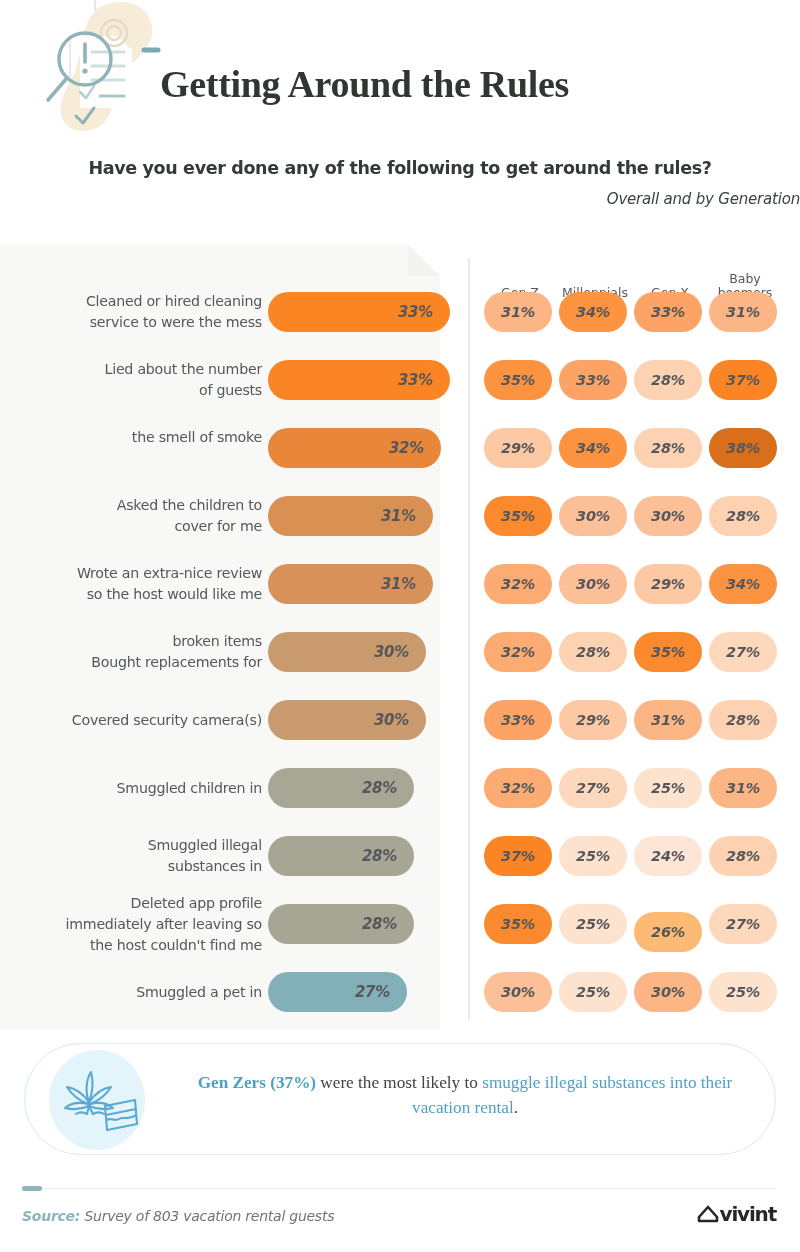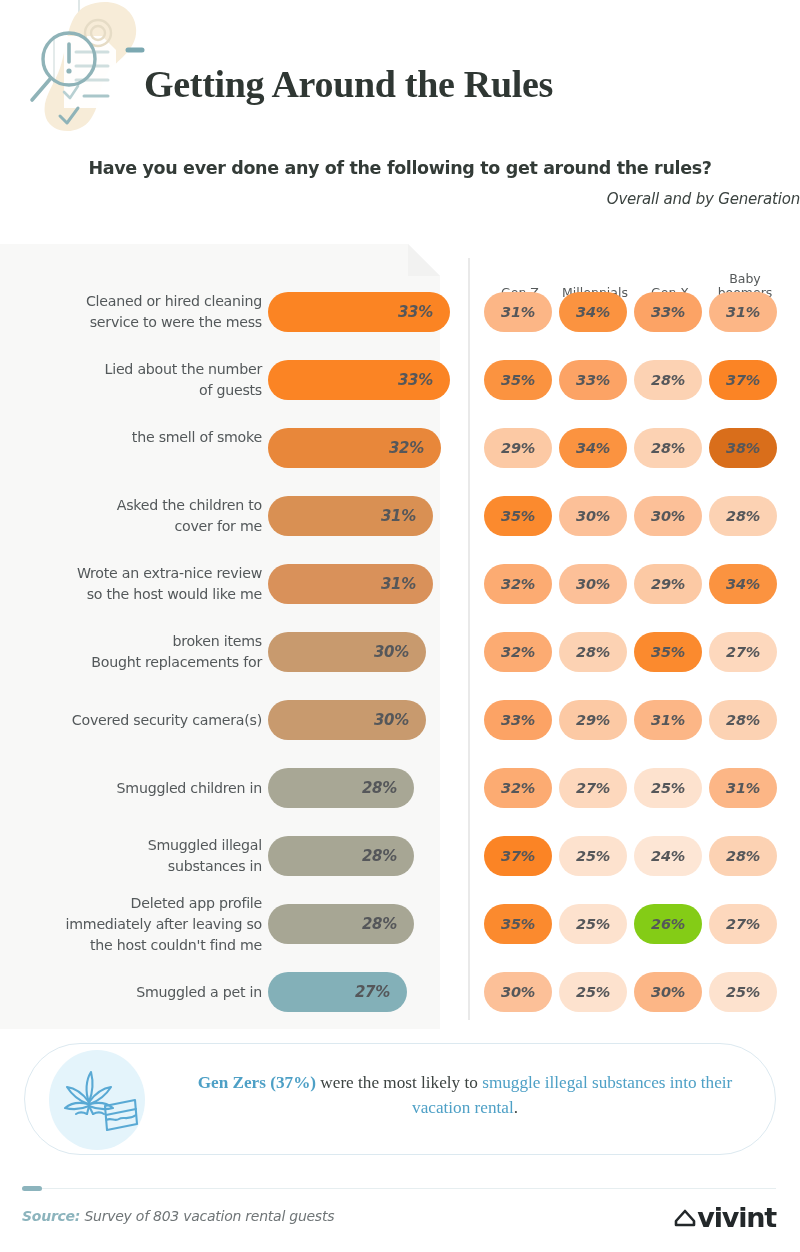--- a/index.html
+++ b/index.html
@@ -16,20 +16,21 @@
     position: relative;
     width: 800px;
     height: 1252px;
     background: #ffffff;
   }
 
   
   #header {
     position: relative;
     height: 146px;
+    margin-left: 16px;
   }
 
   #header-icon {
     position: absolute;
     left: 24px;
     top: 0px;
     width: 150px;
     height: 146px;
   }
 
@@ -262,21 +263,21 @@
     position: absolute;
     right: 24px;
     top: 1202px;
     display: flex;
     align-items: center;
     gap: 1px;
   }
   #logo-word {
     font-family: "DejaVu Sans", sans-serif;
     font-weight: bold;
-    font-size: 27px;
+    font-size: 20px;
     letter-spacing: -1.2px;
     color: #23282a;
   }
 </style>
 </head>
 <body>
 
 <div id="page">
 
   <div id="header">
@@ -450,21 +451,21 @@
           <div class="row-label" style="top: -11.5px;">
             <div>Deleted app profile</div>
             <div>immediately after leaving so</div>
             <div>the host couldn't find me</div>
           </div>
           <div class="bar" style="width: 146px; background: rgb(167, 166, 148); top: 0px;">
             <span class="bar-value">28%</span>
           </div>
           <div class="pill" style="left: 484px; top: 0px; background: rgb(251, 138, 46);">35%</div>
           <div class="pill" style="left: 559px; top: 0px; background: rgb(253, 226, 206);">25%</div>
-          <div class="pill" style="left: 634px; top: 0px; background: #84cc16;">26%</div>
+          <div class="pill" style="left: 634px; top: 8px; background: #fdba74;">26%</div>
           <div class="pill" style="left: 709px; top: 0px; background: rgb(253, 216, 189);">27%</div>
         </div>
         <div class="row" style="top: 728px; height: 44px;">
           <div class="row-label" style="top: 9.5px;">
             <div>Smuggled a pet in</div>
           </div>
           <div class="bar" style="width: 139px; background: rgb(131, 176, 184); top: 0px;">
             <span class="bar-value">27%</span>
           </div>
           <div class="pill" style="left: 484px; top: 0px; background: rgb(252, 192, 152);">30%</div>

